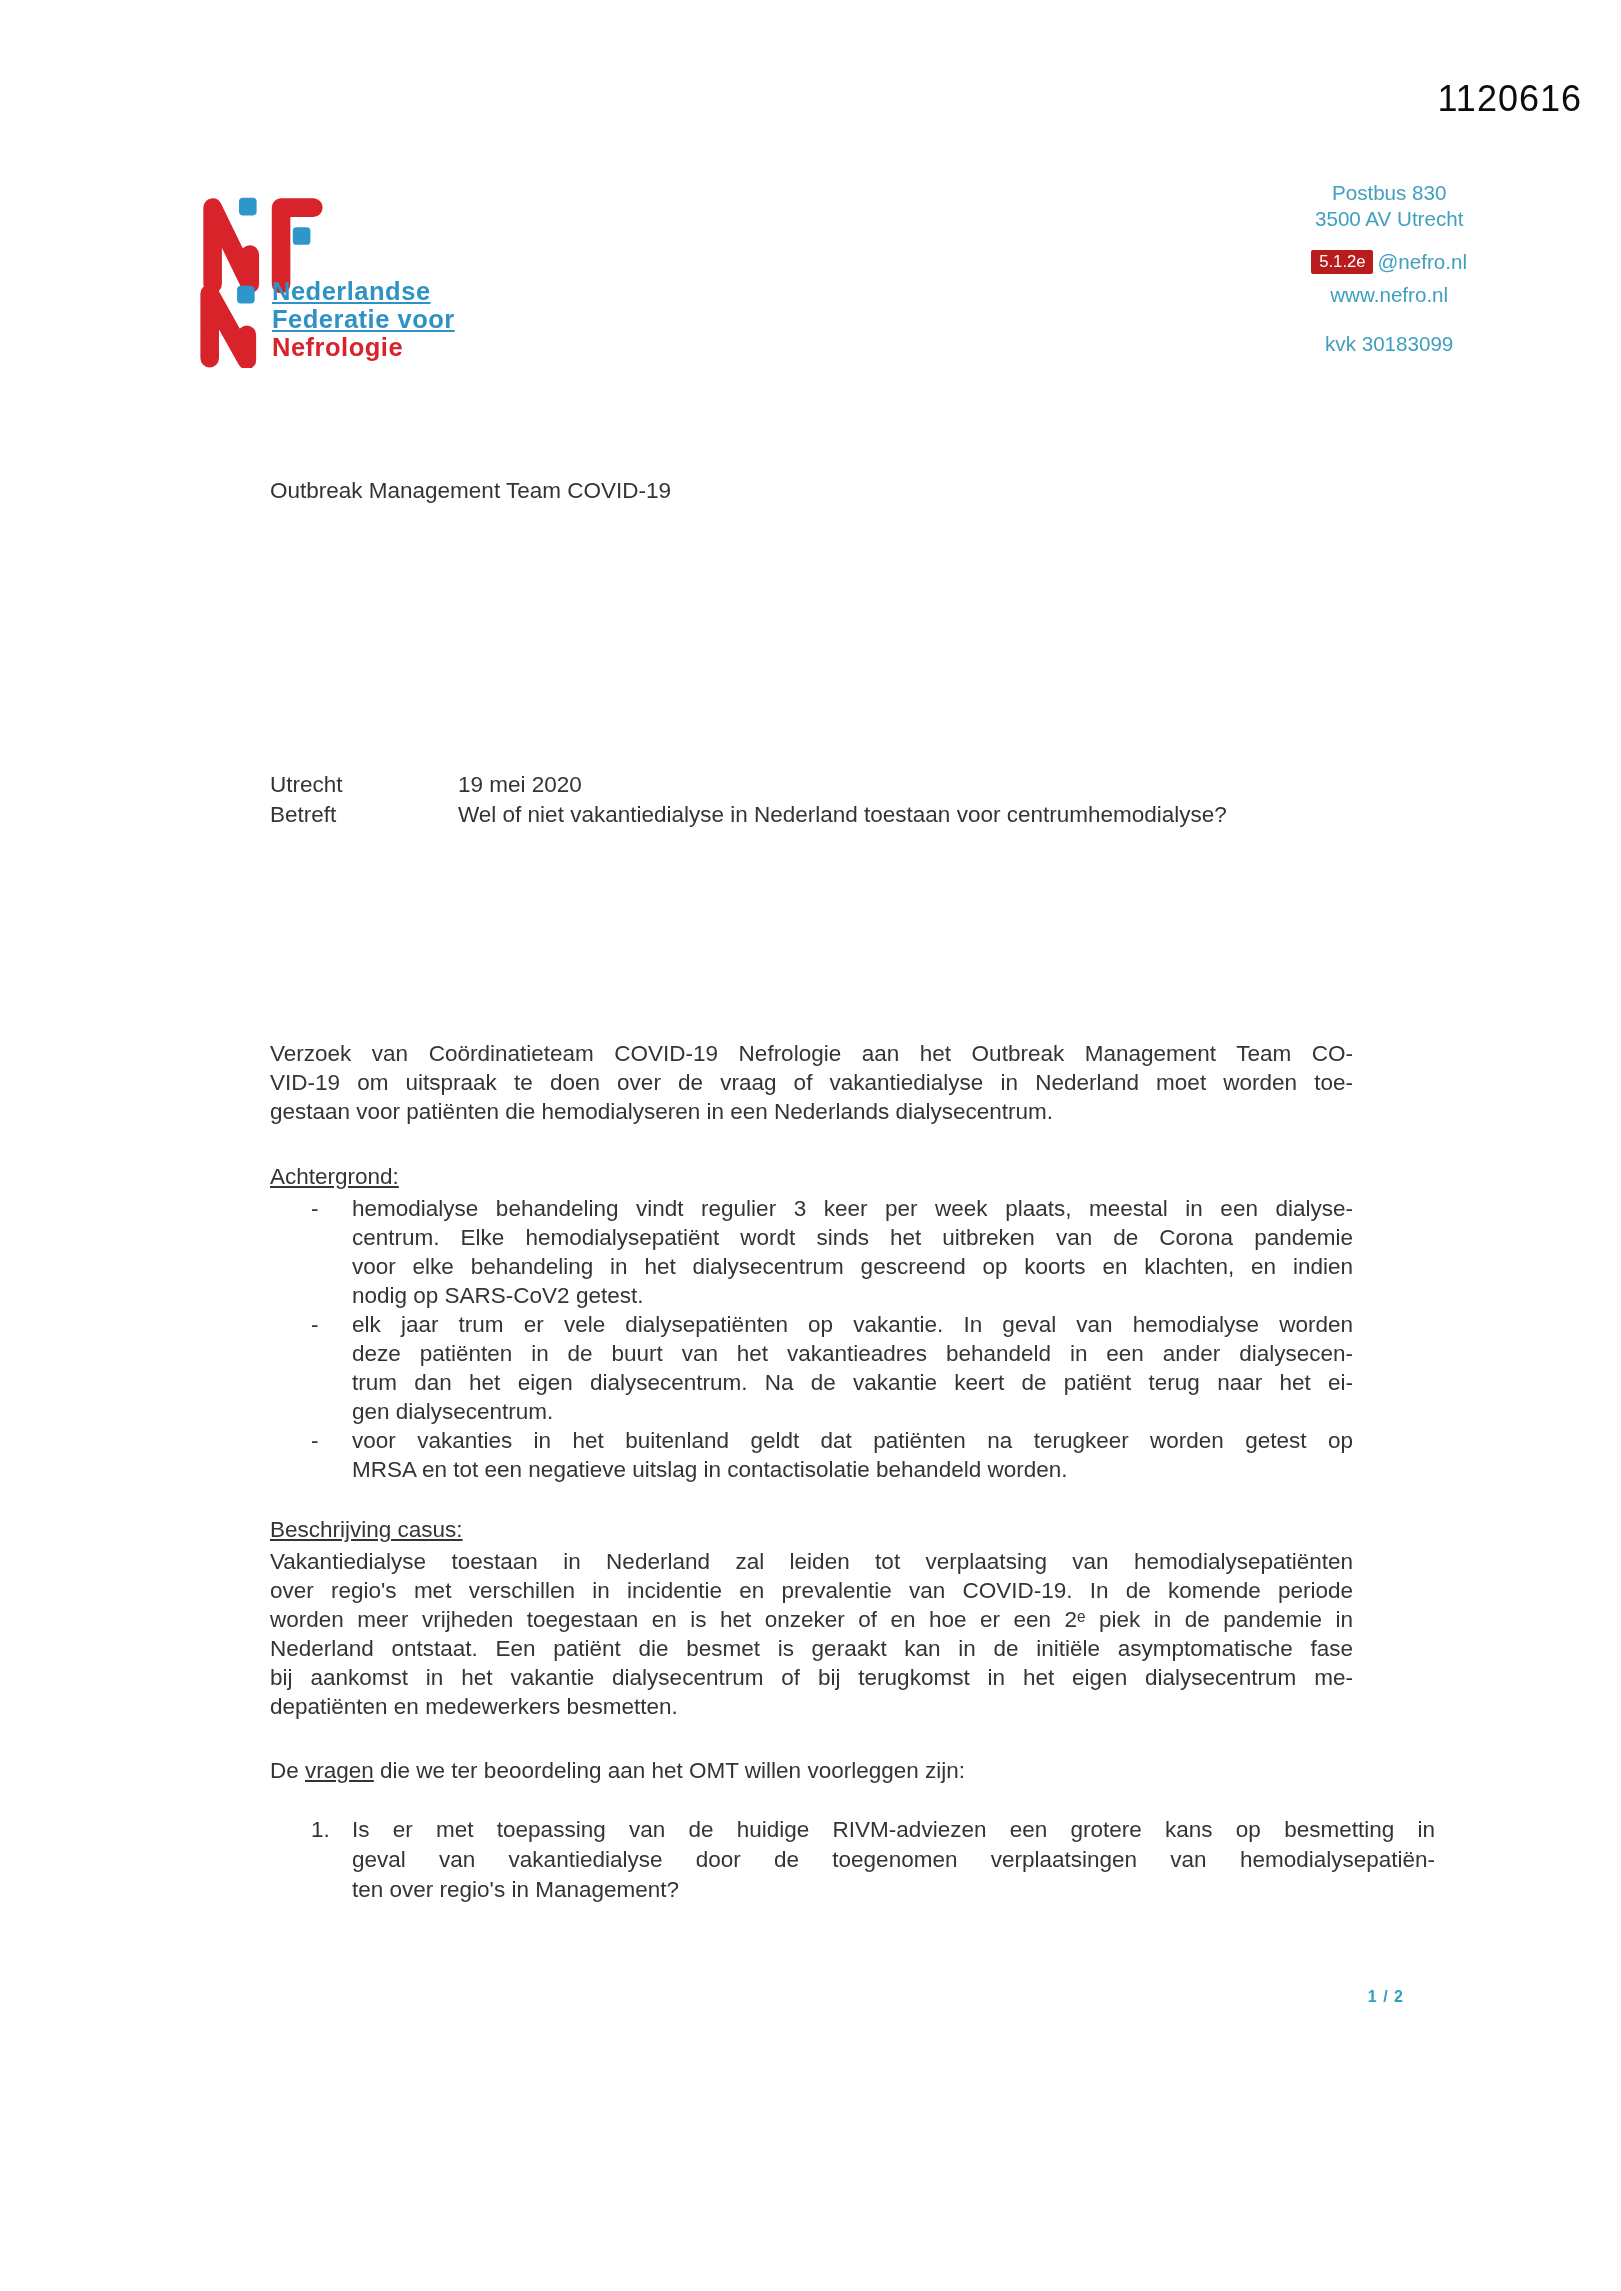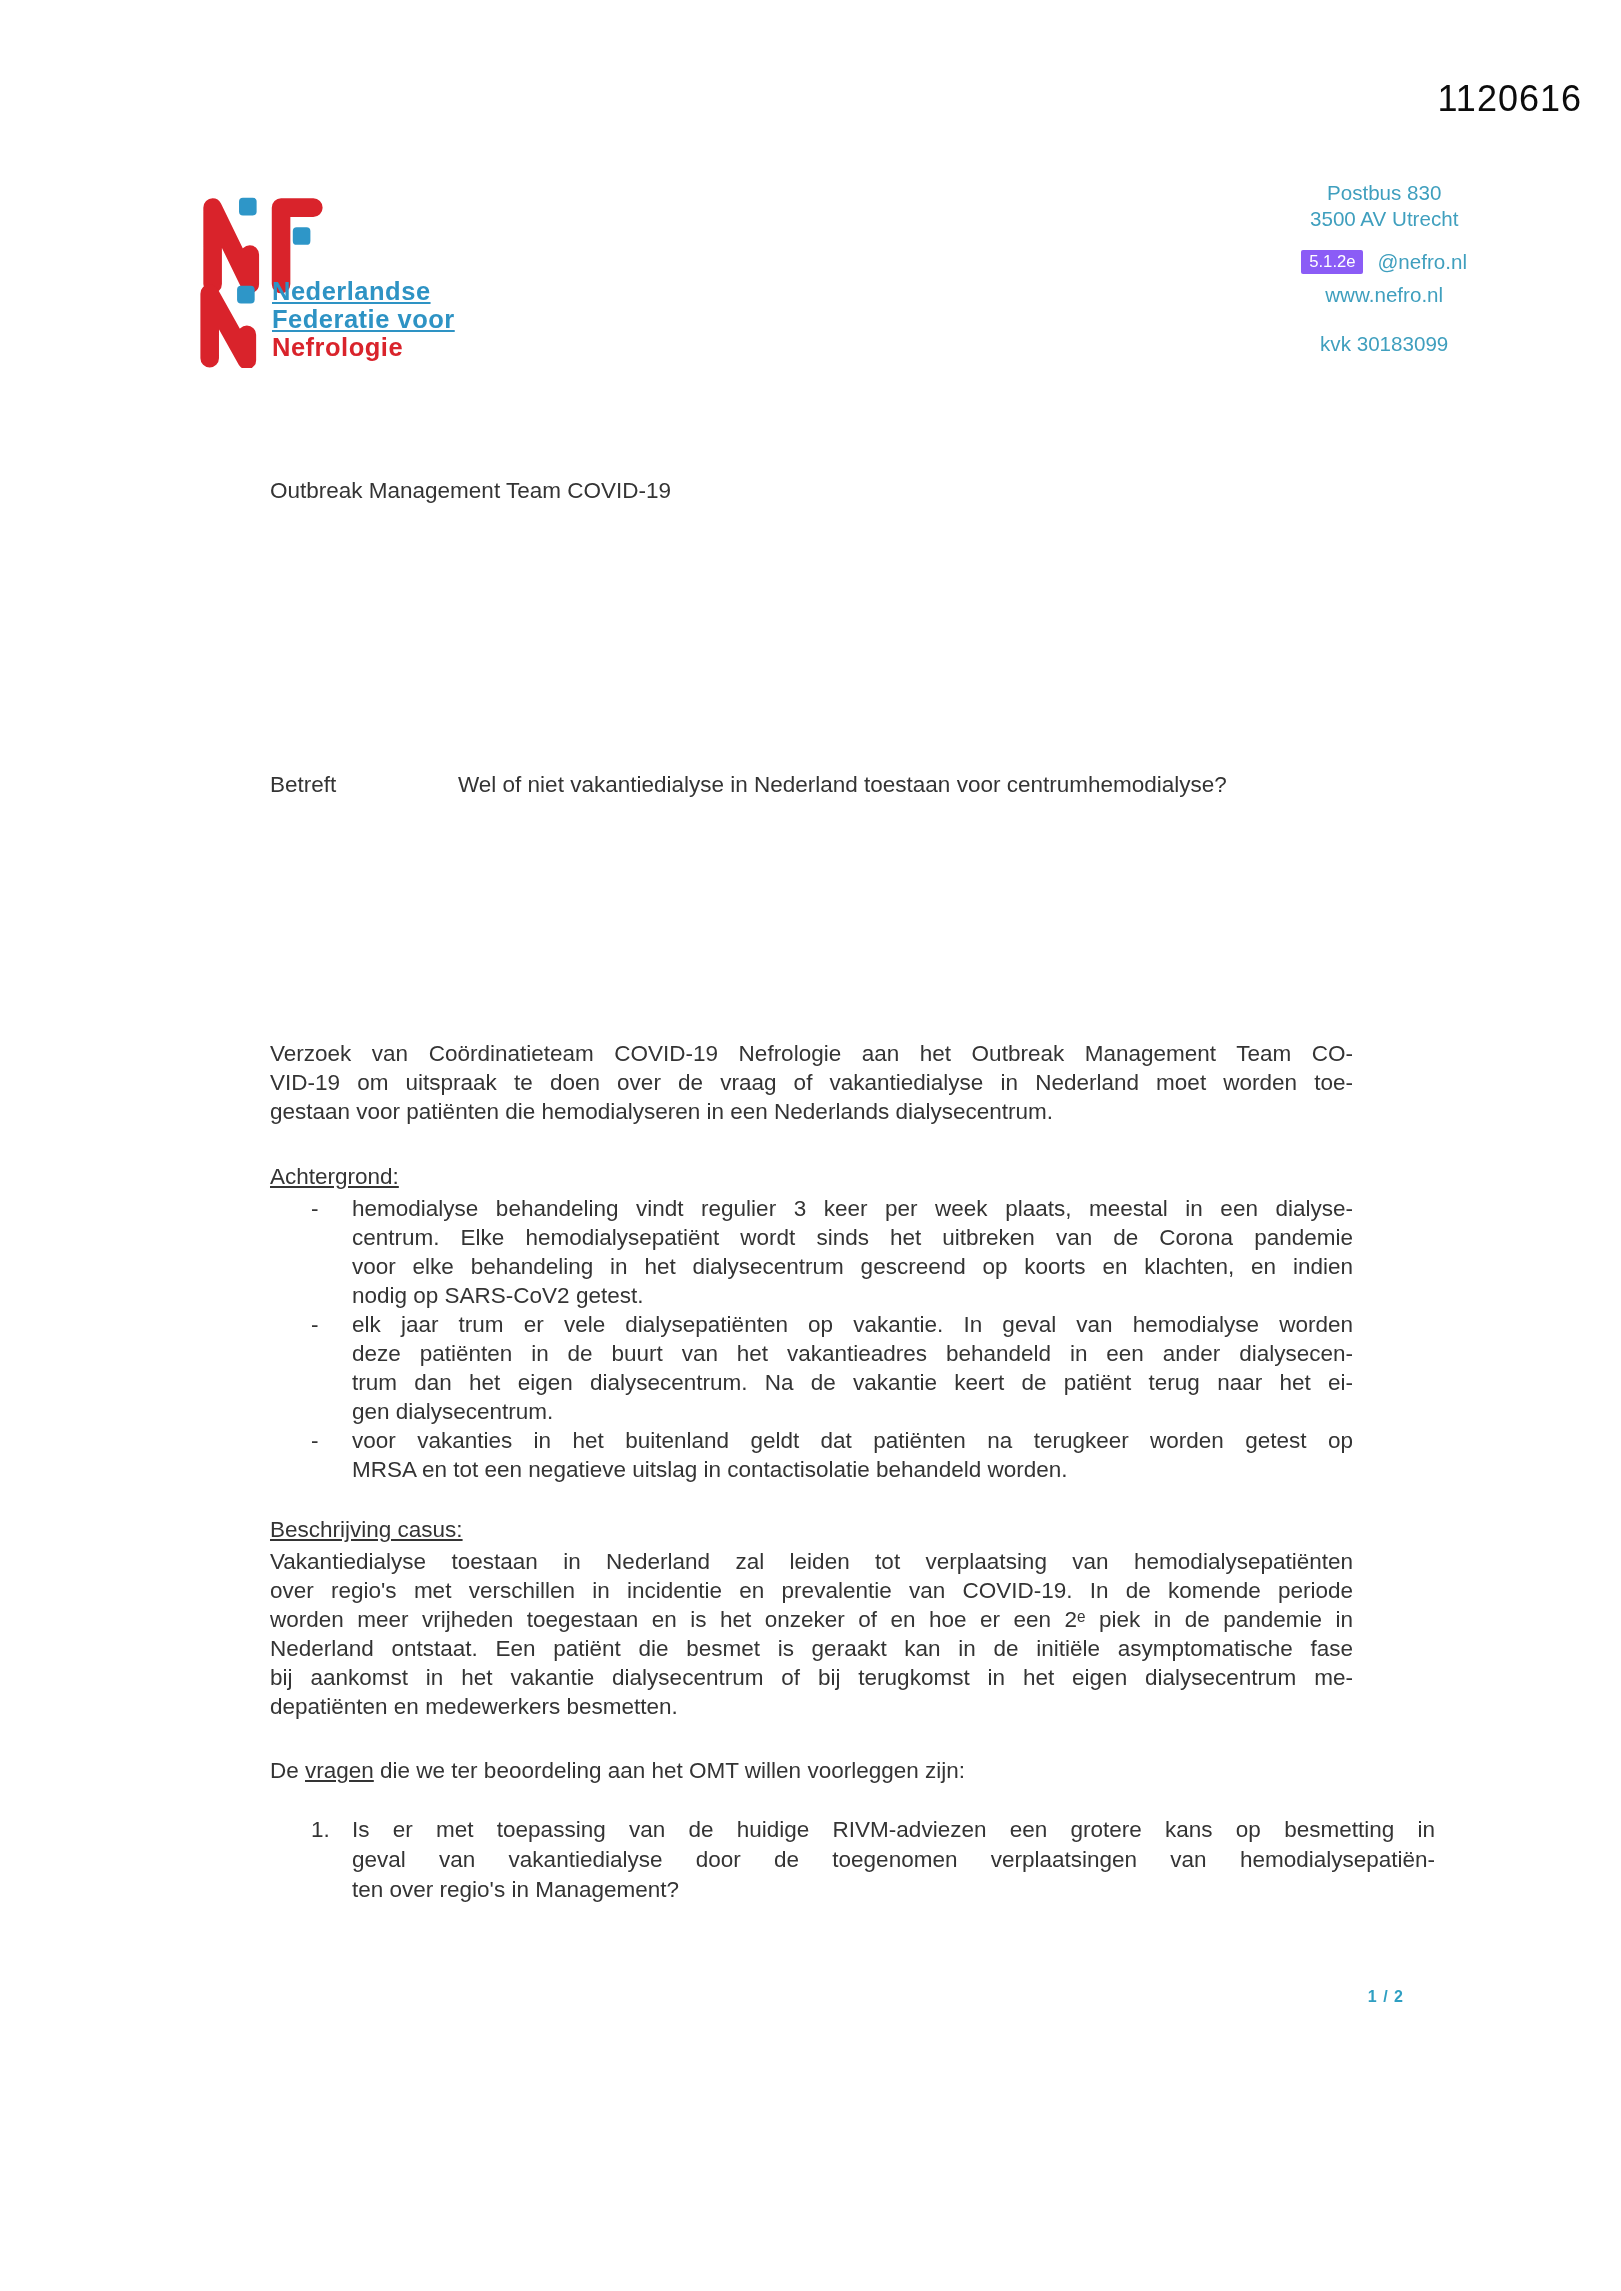--- a/index.html
+++ b/index.html
@@ -17,22 +17,22 @@
   .logo-text{left:272px;top:277px;line-height:28px;font-size:25.5px;font-weight:600;letter-spacing:0.5px;}
   .logo-line-blue{color:#2e93c4;text-decoration:underline;}
   .logo-line-red{color:#d9232b;}
 
   
   .contact{top:180px;right:190px;text-align:center;color:#3f9fbe;font-size:20.6px;line-height:25.5px;}
   .contact .email-line{margin-top:17.6px;}
   .contact .www-line{margin-top:7.8px;}
   .contact .kvk-line{margin-top:23.5px;}
   .redaction{
-    display:inline-block;background:#8b5cf6;color:#ffffff;font-size:16.7px;line-height:24.5px;
-    padding:0 7.8px;border-radius:2px;margin-right:14px;vertical-align:2px;
+    display:inline-block;background:#b91c1c;color:#ffffff;font-size:16.7px;line-height:24.5px;
+    padding:0 7.8px;border-radius:2px;margin-right:4px;vertical-align:2px;
   }
 
   
   .recipient{top:478px;left:270px;font-size:22.5px;}
   .meta{top:770px;left:270px;font-size:22.5px;line-height:30px;}
   .meta-row{display:grid;grid-template-columns:188px 1fr;}
   .body-sec{left:270px;width:1083px;font-size:22.5px;line-height:29px;}
   .intro{top:1039px;}
   .h-achtergrond{top:1162px;}
   .underline{text-decoration:underline;margin-top:13px;}
@@ -75,20 +75,24 @@
     <div>Postbus 830</div>
     <div>3500 AV Utrecht</div>
     <div class="email-line"><span class="redaction">5.1.2e</span><span>@nefro.nl</span></div>
     <div class="www-line">www.nefro.nl</div>
     <div class="kvk-line">kvk 30183099</div>
   </div>
 
   <div class="abs recipient">Outbreak Management Team COVID-19</div>
 
   <div class="abs meta">
+    <div class="meta-row">
+      <span>Utrecht</span>
+      <span>19 mei 2020</span>
+    </div>
     <div class="meta-row">
       <span>Betreft</span>
       <span>Wel of niet vakantiedialyse in Nederland toestaan voor centrumhemodialyse?</span>
     </div>
   </div>
 
   <div class="abs body-sec intro jl">
       <div class="tline">Verzoek van Coördinatieteam COVID-19 Nefrologie aan het Outbreak Management Team CO-</div>
       <div class="tline">VID-19 om uitspraak te doen over de vraag of vakantiedialyse in Nederland moet worden toe-</div>
       <div class="tline">gestaan voor patiënten die hemodialyseren in een Nederlands dialysecentrum.</div>

